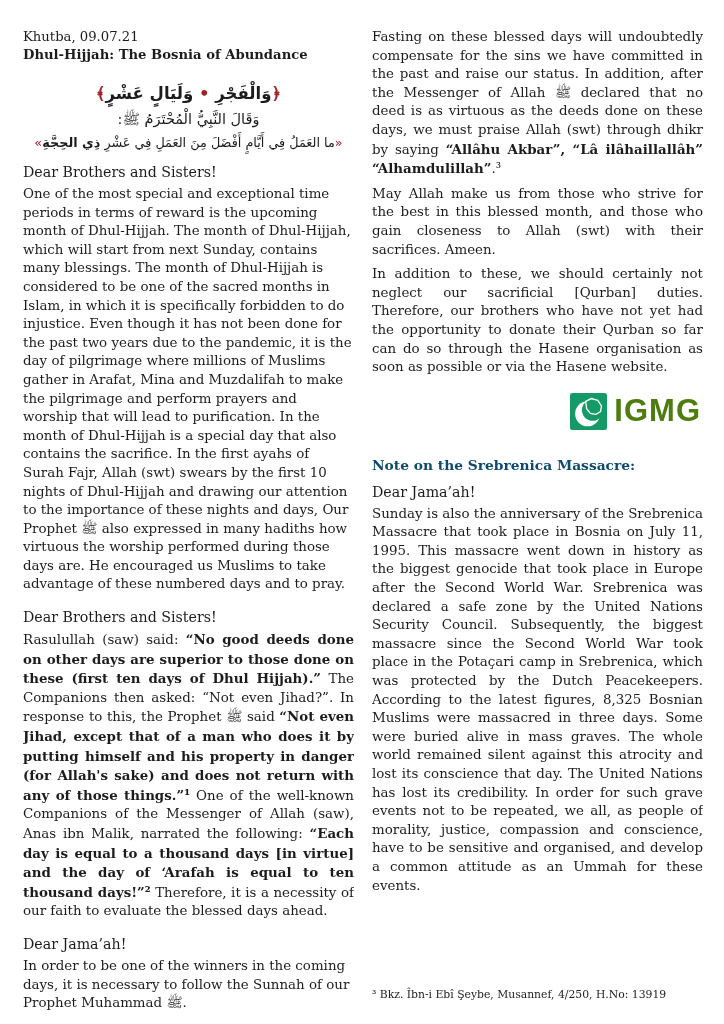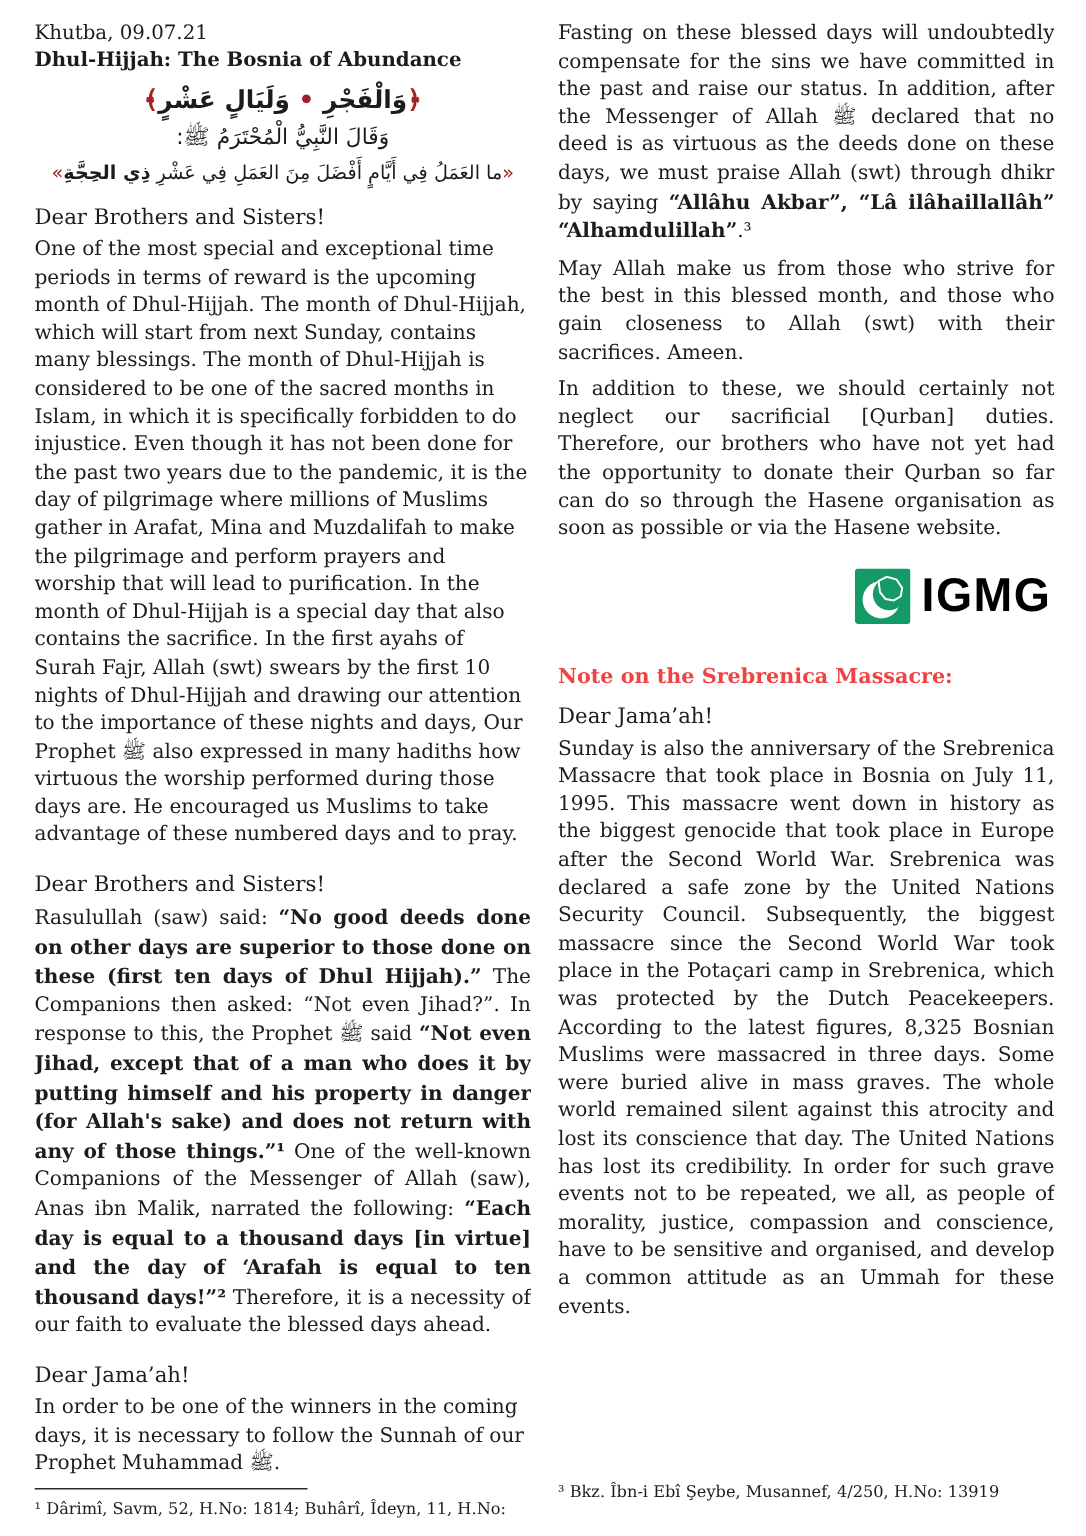--- a/index.html
+++ b/index.html
@@ -1,67 +1,67 @@
 <!DOCTYPE html>
 <html><head>
 <meta charset="utf-8">
 <style>
   html,body{margin:0;padding:0;background:#e8e8e8;}
   .page{
     position:relative;
     width:724px;height:1024px;
     background:#ffffff;
     box-sizing:border-box;
-    padding:14px 20px 8px 23px;
+    padding:28px 20px 8px 23px;
     display:flex;gap:18px;
     font-family:"DejaVu Serif","Liberation Serif",serif;
     color:#1c1c1c;
     overflow:hidden;
   }
   .col{
     flex:0 0 331px;width:331px;
     display:flex;flex-direction:column;
     overflow:hidden;
     font-size:13.4px;line-height:18.6px;
   }
   .kicker{font-size:13.2px;line-height:18px;}
   .doc-title{font-size:13.2px;line-height:18px;font-weight:bold;}
   .arabic{
     text-align:center;
     font-family:"DejaVu Sans","Liberation Sans",sans-serif;
     direction:rtl;
     margin:4px 0 2px 0;
   }
-  .arabic .l1{font-size:16.5px;line-height:26px;font-weight:bold;}
+  .arabic .l1{font-size:16.5px;line-height:26px;font-weight:bold;margin-top:13px;}
   .arabic .l2{font-size:14.5px;line-height:24px;}
   .arabic .l3{font-size:12.8px;line-height:24px;}
   .red{color:#a02126;}
   .b{font-weight:bold;margin-top:16px;}
   h3.sec{
     font-size:14.2px;line-height:19px;
     margin:8px 0 3px 0;font-weight:normal;
   }
   h3.sec.first{margin-top:6px;}
   p.body{margin:0 0 6px 0;}
   p.left-align{text-align:left;}
   p.just{text-align:justify;}
   .note-heading{
-    color:#ef4444;font-weight:bold;
+    color:#0c4a6e;font-weight:bold;
     font-size:13.8px;line-height:19px;
     margin:26px 0 0 0;
   }
   .logo-row{
     display:flex;justify-content:flex-end;align-items:center;
     gap:7px;margin:10px 2px 0 0;
   }
   .logo-mark{width:37px;height:37px;display:block;}
   .logo-word{
     font-family:"Liberation Sans","DejaVu Sans",sans-serif;
     font-weight:bold;font-size:31px;letter-spacing:1px;
-    color:#000000;transform:scaleY(1.02);
+    color:#4d7c0f;transform:scaleY(1.02);
   }
   .footer{margin-top:auto;}
   .fn-rule{width:182px;border:0;border-top:1.4px solid #2a2a2a;margin:0 0 5px 0;}
   .fn{font-size:10.8px;line-height:15.5px;}
   .footer-right{margin-top:auto;margin-bottom:14px;}
 </style>
 </head>
 <body>
 
 <div class="page">

